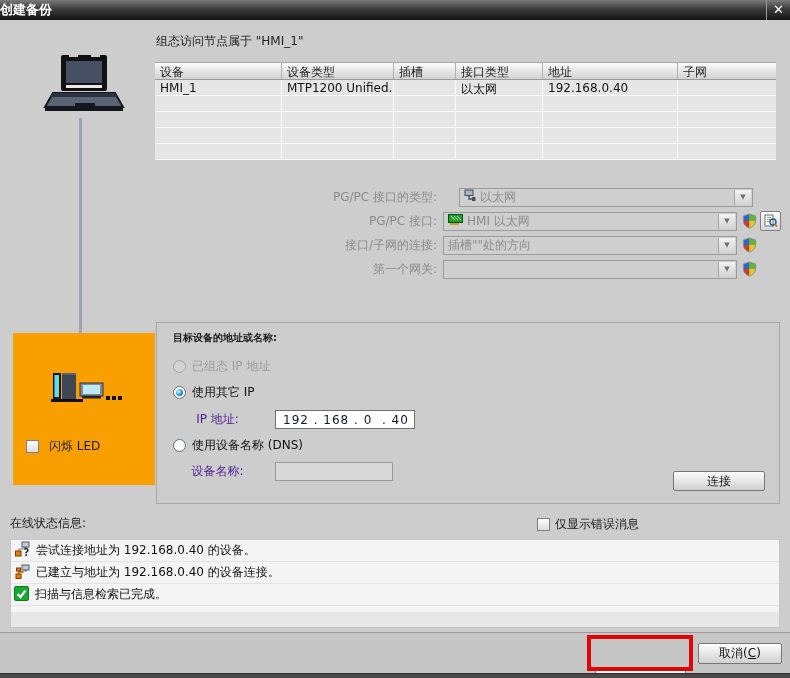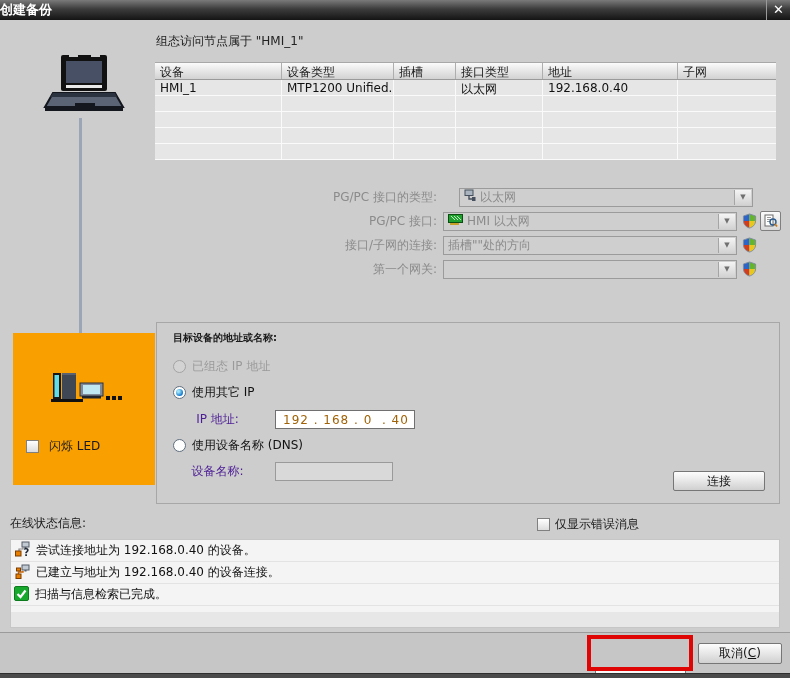--- a/index.html
+++ b/index.html
@@ -43,21 +43,21 @@
   .target-box{position:absolute;left:156px;top:322px;width:624px;height:182px;border:1px solid #a7a7a7;}
   .target-title{position:absolute;left:16px;top:8px;font-weight:bold;font-size:10px;}
   .opt-row{position:absolute;display:flex;align-items:center;gap:6px;}
   .radio{width:13px;height:13px;border-radius:50%;border:1px solid #5f6e7e;background:#fff;position:relative;}
   .radio.disabled{background:#d3d3d3;border-color:#a3a3a3;}
   .radio.selected::after{content:"";position:absolute;left:2px;top:2px;width:7px;height:7px;border-radius:50%;
     background:radial-gradient(circle at 35% 35%,#9fe2f5 15%,#1178cf 70%);}
   .opt-label{color:#111;}
   .opt-label.disabled{color:#9a9a9a;}
   .inline-label{display:inline-block;width:96px;text-align:center;padding-right:7px;color:#4c1d95;}
-  .ip-input{width:140px;height:19px;border:1px solid #707070;background:#fff;font-size:12px;padding:0 0 0 7px;color:#a16207;letter-spacing:1px;}
+  .ip-input{width:140px;height:19px;border:1px solid #707070;background:#fff;font-size:12px;padding:0 0 0 7px;color:#0f172a;letter-spacing:1px;}
   .name-input{width:118px;height:19px;border:1px solid #9a9a9a;background:#d9d9d9;font-size:12px;padding:0 4px;}
   .btn{border:1px solid #767676;border-radius:2px;background:linear-gradient(180deg,#fdfdfd,#e9e9e9 45%,#d0d0d0);
     font-size:12px;color:#111;cursor:pointer;}
   .connect-btn{position:absolute;right:14px;top:148px;width:92px;height:20px;}
 
   
   .orange-panel{position:absolute;left:13px;top:333px;width:142px;height:152px;background:#f9a000;}
   .device-icon{position:absolute;left:38px;top:38px;}
   .flash-row{position:absolute;left:13px;top:105px;display:flex;align-items:center;gap:10px;}
   .checkbox{width:13px;height:13px;border:1px solid #808080;background:linear-gradient(180deg,#fff,#dcdcdc);}

